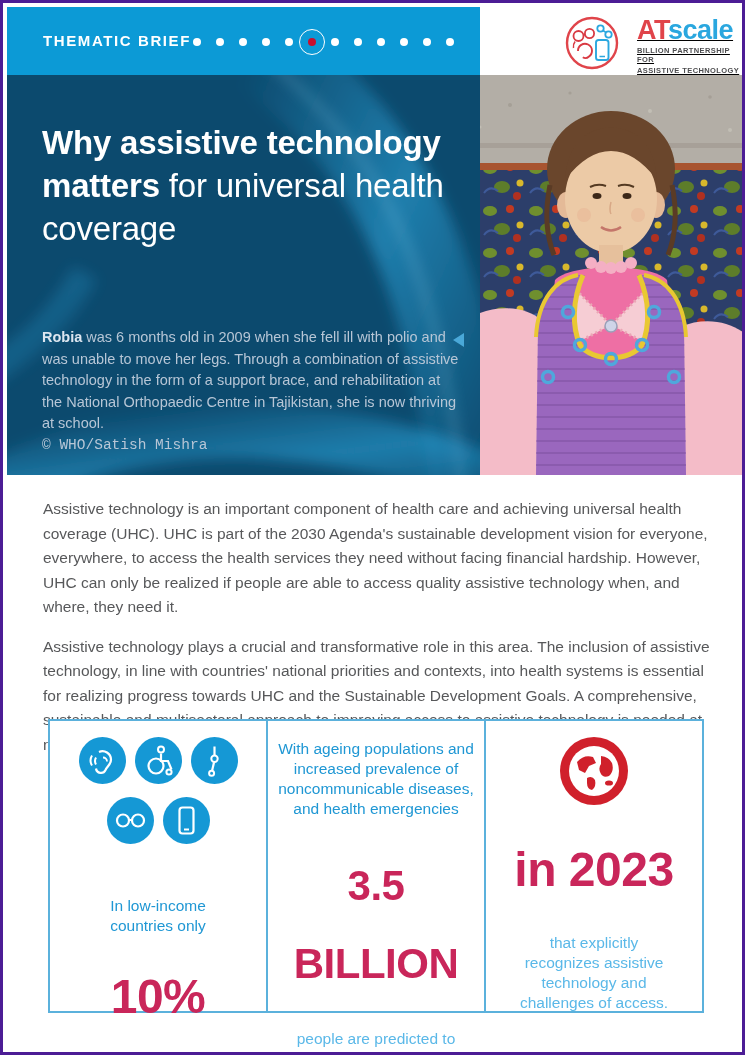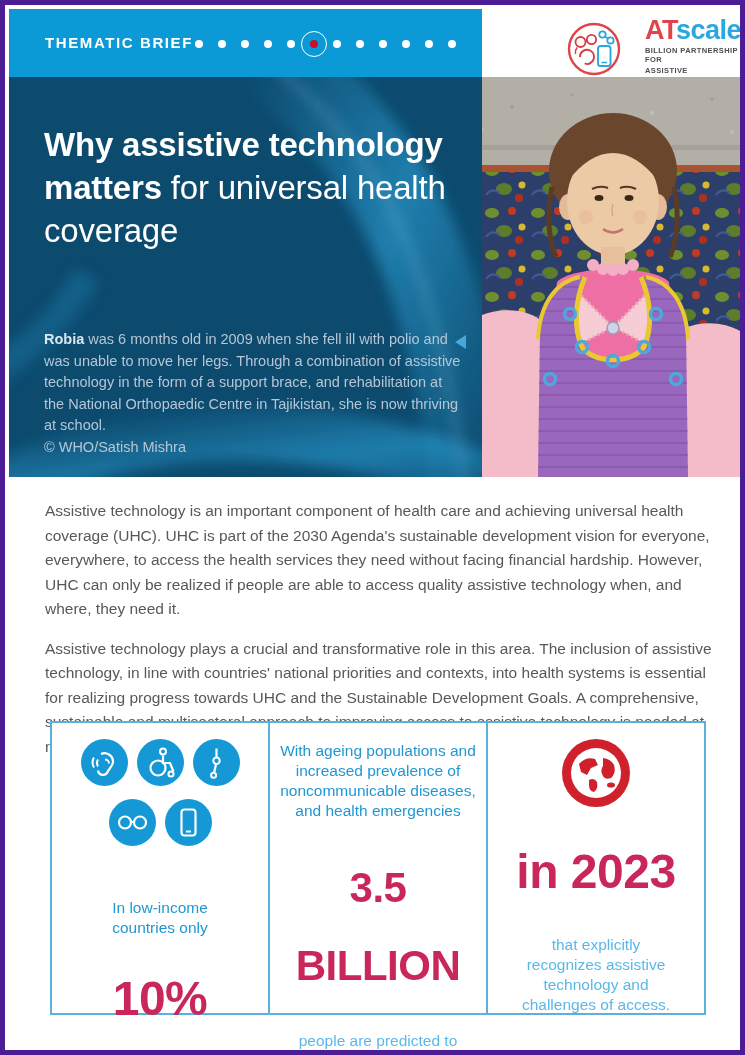--- a/index.html
+++ b/index.html
@@ -1,45 +1,45 @@
 <!DOCTYPE html>
 <html><head>
 <meta charset="utf-8">
 <style>
   html,body{margin:0;padding:0;background:#e8e8e8;}
   *{box-sizing:border-box;}
   .page{
     position:relative;width:745px;height:1055px;background:#ffffff;
-    border:5px solid #4c1d95;overflow:hidden;
+    border:3px solid #4c1d95;overflow:hidden;
     font-family:"Liberation Sans","DejaVu Sans",sans-serif;
   }
   
   .header-bar{position:absolute;left:4px;top:4px;width:473px;height:68px;background:#0c9ad6;}
   .brief-label{position:absolute;left:36px;top:25px;color:#fff;font-size:15px;font-weight:bold;letter-spacing:1.6px;}
   .dots{position:absolute;left:186px;top:31px;display:flex;gap:15px;align-items:center;}
   .dot{width:8px;height:8px;border-radius:50%;background:#fff;position:relative;flex:0 0 auto;}
   .dot.active{background:#c8102e;}
   .dot.active::after{content:'';position:absolute;left:50%;top:50%;width:24px;height:24px;
     transform:translate(-50%,-50%);border:1.5px solid #fff;border-radius:50%;}
   
-  .logo{position:absolute;left:561px;top:12px;display:flex;align-items:center;gap:23px;}
+  .logo{position:absolute;left:561px;top:12px;display:flex;align-items:flex-end;gap:17px;text-decoration:underline;}
   .logo-text .brand{font-size:27px;line-height:27px;letter-spacing:-0.5px;}
   .logo-text .brand b{color:#e0444a;font-weight:bold;}
   .logo-text .brand span{color:#2aa7df;font-weight:bold;}
   .logo-text .tagline{font-size:7.5px;font-weight:bold;color:#4d4d4f;letter-spacing:0.4px;line-height:9px;margin-top:2px;}
   
   .hero{position:absolute;left:4px;top:72px;width:473px;height:400px;background:#0c4a6e;overflow:hidden;}
   .swoosh{position:absolute;left:0;top:0;pointer-events:none;}
   .hero-title{position:absolute;left:35px;top:46px;width:418px;color:#fff;font-size:33px;line-height:43px;letter-spacing:-0.2px;}
   .hero-title .t-bold{font-weight:bold;}
   .hero-caption{position:absolute;left:35px;top:252px;width:422px;color:#b7c6d6;font-size:14.5px;line-height:21.5px;}
   .hero-caption b{color:#dce6f0;}
   .caption-arrow{position:absolute;left:446px;top:258px;width:0;height:0;
     border-top:7px solid transparent;border-bottom:7px solid transparent;border-right:11px solid #4aa8d8;}
-  .photo-credit{position:absolute;left:35px;top:362px;color:#b7c6d6;font-size:14.5px;}
+  .photo-credit{position:absolute;left:35px;top:362px;color:#b7c6d6;font-size:14.5px;font-family:Liberation Mono, monospace;}
   .photo{position:absolute;left:477px;top:72px;width:264px;height:400px;overflow:hidden;}
   
   .content{position:absolute;left:40px;top:494px;width:678px;color:#57585a;font-size:15.5px;line-height:24.5px;}
   .content p{margin:0;}
   .content p + p{margin-top:15px;}
   
   .stats{position:absolute;left:45px;top:716px;width:656px;height:294px;display:flex;border:2px solid #5bb1dc;background:#fff;}
   .stat-col{flex:1 1 0;display:flex;flex-direction:column;align-items:center;text-align:center;padding:0 8px;gap:36px;}
   .stat-col + .stat-col{border-left:2px solid #5bb1dc;}
   .icon-grid{margin-top:16px;display:flex;flex-direction:column;gap:9px;align-items:center;}

